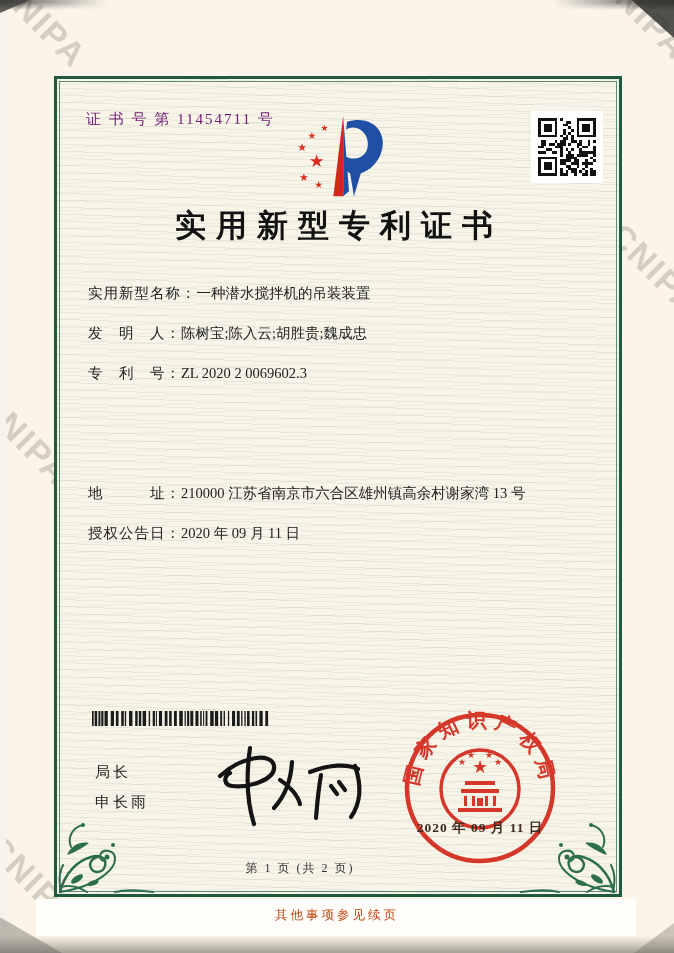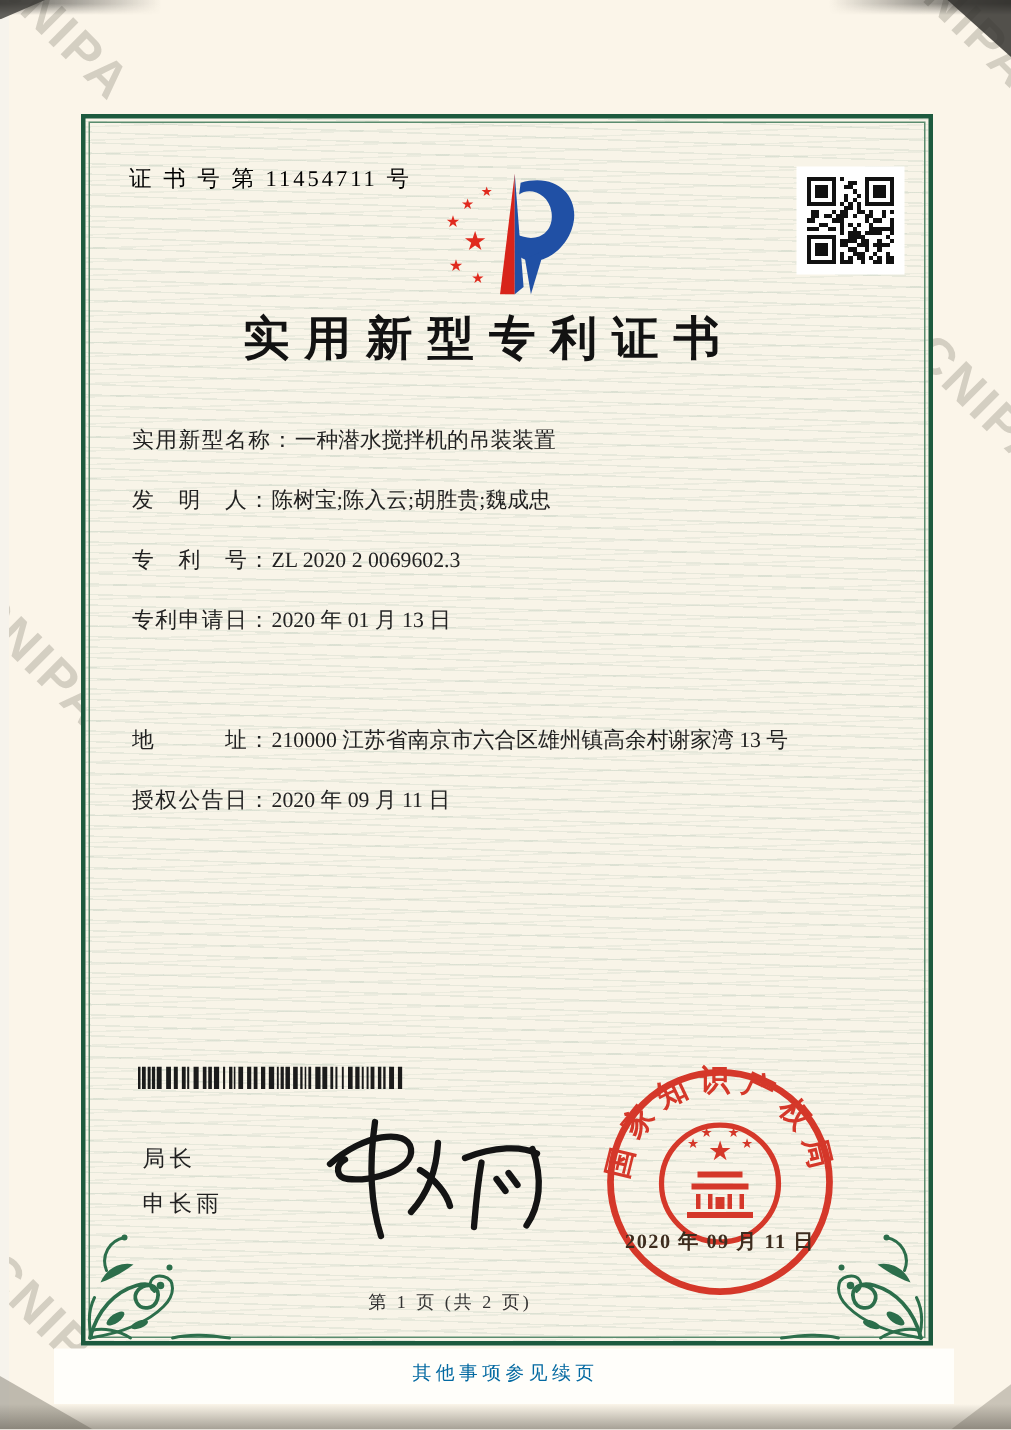--- a/index.html
+++ b/index.html
@@ -17,37 +17,37 @@
            repeating-linear-gradient(-2deg, rgba(125,160,140,.10) 0 1px, transparent 1px 9px),
            #f8f4e8;}
   .frame-inner{position:absolute;inset:2px;border:1px solid #5a8c6e;pointer-events:none;}
 
   
   .wm{position:absolute;font-family:"Liberation Sans","DejaVu Sans",sans-serif;
       font-weight:bold;transform:rotate(45deg);letter-spacing:2px;pointer-events:none;}
   .wm-out{font-size:34px;color:rgba(150,145,132,.38);}
   .wm-in{font-size:44px;color:rgba(208,170,135,.28);}
 
-  .cert-no{left:86px;top:110px;font-size:15px;letter-spacing:2px;color:#000000;}
-  .title{left:0;top:205px;width:652px;text-align:center;font-size:31px;font-weight:bold;
+  .cert-no{left:86px;top:110px;font-size:15px;letter-spacing:2px;color:#701a75;}
+  .title{left:13px;top:205px;width:652px;text-align:center;font-size:31px;font-weight:bold;
          letter-spacing:10px;color:#121212;}
 
   .field{left:88px;font-size:14.5px;white-space:nowrap;color:#222;}
   .field .lab{letter-spacing:1px;}
   .grant2{position:absolute;left:345px;top:0;}
 
   .paras{left:88px;top:556px;width:502px;font-size:13.6px;line-height:1.95;
          text-align:justify;color:#222;}
   .paras p{margin:0;text-indent:2em;}
 
   .director{left:95px;font-size:15px;letter-spacing:3px;color:#222;}
 
   .pageinfo{left:0;top:860px;width:600px;text-align:center;font-size:12px;letter-spacing:2px;color:#333;}
   .white-strip{left:36px;top:899px;width:600px;height:37px;background:#fffefa;}
-  .footnote{left:0;top:907px;width:674px;text-align:center;font-size:12.5px;letter-spacing:3px;color:#0369a1;}
+  .footnote{left:0;top:907px;width:674px;text-align:center;font-size:12.5px;letter-spacing:3px;color:#c2410c;}
 
   .seal-date{left:405px;top:819px;width:150px;text-align:center;font-size:13.5px;
              letter-spacing:1px;color:#3d2c1e;font-weight:bold;}
 
   .qr-box{left:531px;top:111px;width:72px;height:72px;background:#ffffff;}
   .qr-box svg{position:absolute;left:7px;top:7px;}
   .barcode{left:92px;top:711px;width:178px;height:15px;}
 
   
   .top-shadow{left:0;top:0;width:674px;height:10px;
@@ -367,23 +367,20 @@
 
   <div class="abs field" style="top:284px;">
     <span class="lab">实用新型名称：</span><span>一种潜水搅拌机的吊装装置</span>
   </div>
   <div class="abs field" style="top:324px;">
     <span class="lab">发　明　人：</span><span>陈树宝;陈入云;胡胜贵;魏成忠</span>
   </div>
   <div class="abs field" style="top:364px;">
     <span class="lab">专　利　号：</span><span>ZL 2020 2 0069602.3</span>
   </div>
-  <div class="abs field" style="top:404px;">
-    <span class="lab">专利申请日：</span><span>2020 年 01 月 13 日</span>
-  </div>
   <div class="abs field" style="top:484px;">
     <span class="lab">地　　　址：</span><span>210000 江苏省南京市六合区雄州镇高余村谢家湾 13 号</span>
   </div>
   <div class="abs field" style="top:524px;width:520px;">
     <span class="lab">授权公告日：</span><span>2020 年 09 月 11 日</span>
   </div>
 
 
   <div class="abs barcode">
     <svg id="bc" width="178" height="15">

